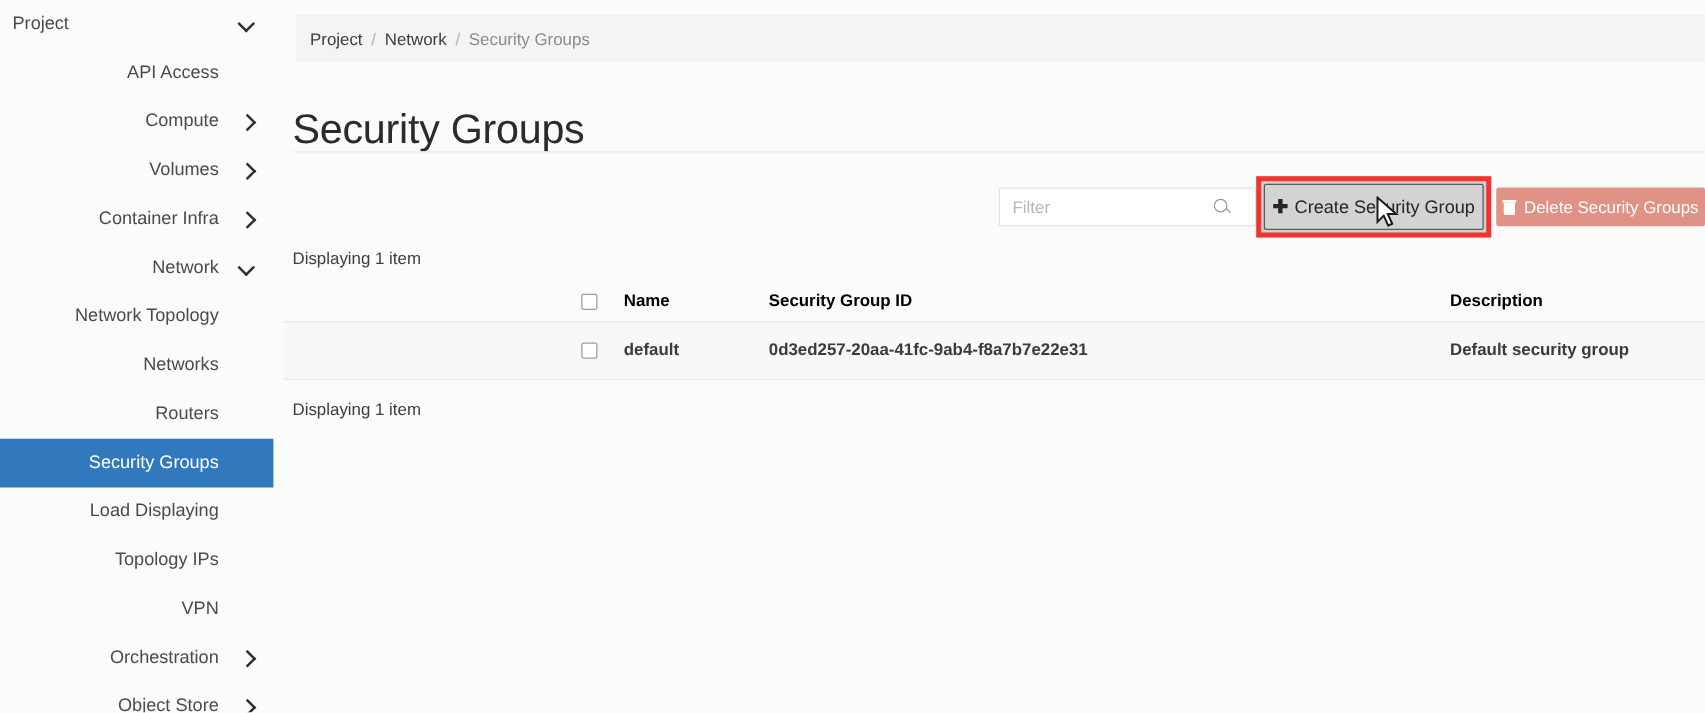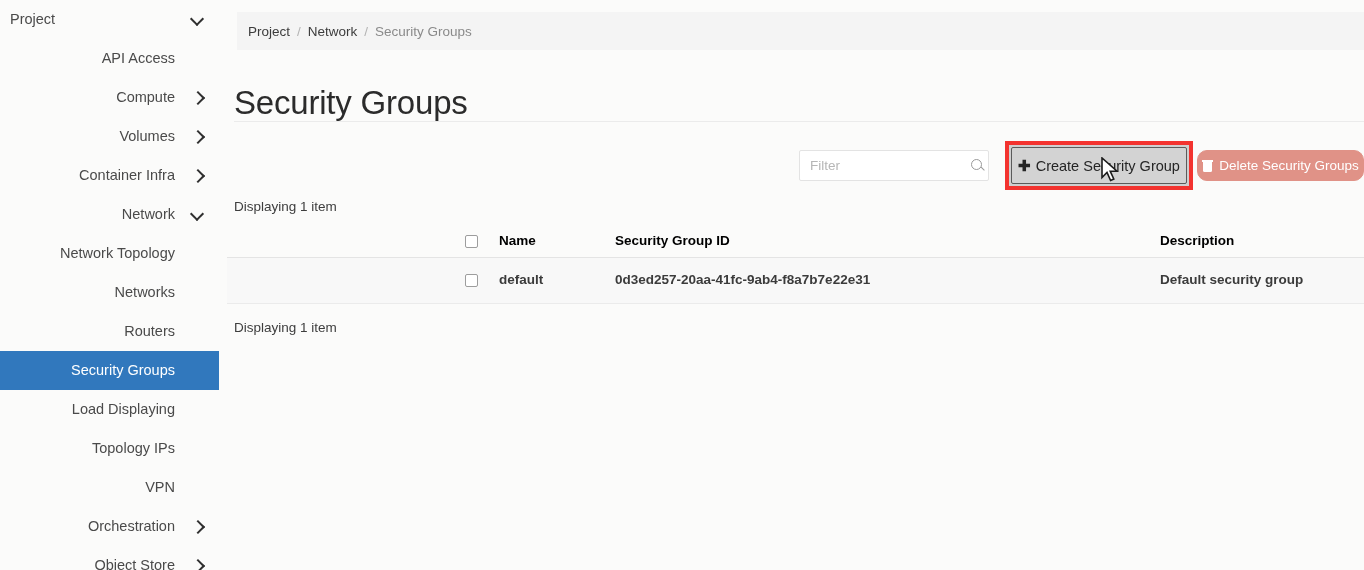--- a/index.html
+++ b/index.html
@@ -125,21 +125,21 @@
   #toolbar {
     position: absolute;
     left: 15px; top: 141px;
     width: 1130px;
     height: 48px;
   }
 
   #filter-wrap {
     position: absolute;
     left: 565px; top: 9px;
-    width: 190px;
+    width: 206px;
     height: 31px;
     background: #ffffff;
     border: 1px solid #e3e3e3;
     border-radius: 2px;
     display: flex;
     align-items: center;
   }
   #filter-input {
     border: 0;
     outline: 0;
@@ -425,21 +425,21 @@
         <span class="search-icon"></span>
       </div>
 
       <div id="create-highlight" style="border-color: rgb(243, 51, 47);"></div>
 
       <button id="create-btn">
         <span class="plus-icon">✚</span>
         <span>Create Security Group</span>
       </button>
 
-      <button id="delete-btn" style="background: rgb(224, 146, 135); border-color: rgb(224, 146, 135); border-radius: 10px;">
+      <button id="delete-btn" style="background: rgb(224, 146, 135); border-color: rgb(224, 146, 135);">
         <span class="trash-icon"></span>
         <span>Delete Security Groups</span>
       </button>
 
     </div>
 
     <div id="count-top">Displaying 1 item</div>
 
     <div id="table">
 

